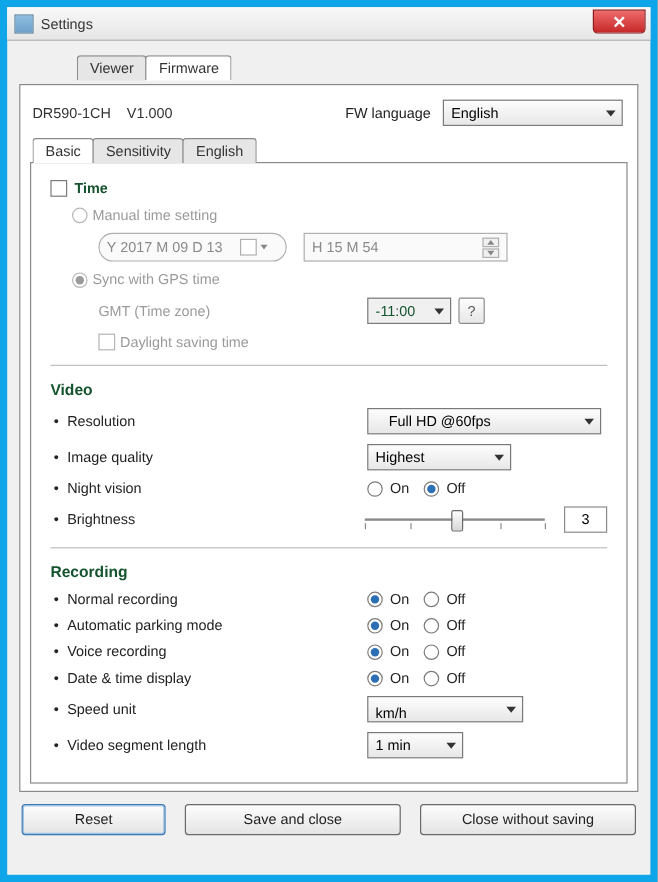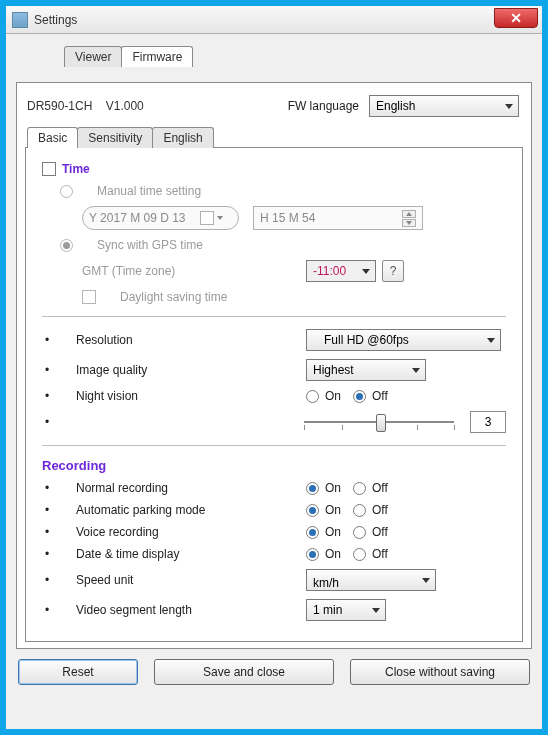--- a/index.html
+++ b/index.html
@@ -27,21 +27,21 @@
     position: absolute; right: 4px; top: 2px;
     width: 44px; height: 20px;
     background: linear-gradient(#ef6b6b,#c62828);
     border: 1px solid #8b1a1a; border-radius: 0 0 4px 4px;
     color: #fff; text-align: center; line-height: 18px;
     font-weight: bold; font-size: 14px; cursor: pointer;
   }
   
   .content { flex: 1; padding: 8px 10px; display: flex; flex-direction: column; }
   
-  .tab-strip { display: flex; margin-bottom: 16px; margin-top: 4px; margin-left: 4px; padding-left: 44px; }
+  .tab-strip { display: flex; margin-bottom: 4px; margin-top: 4px; margin-left: 4px; padding-left: 44px; }
   .tab {
     padding: 3px 10px; border: 1px solid #8a8a8a; background: #e6e6e6;
     border-bottom: none; margin-right: -1px; cursor: pointer;
     border-radius: 3px 3px 0 0; color: #333;
   }
   .tab.active { background: #fff; position: relative; z-index: 2; }
   .panel {
     border: 1px solid #8a8a8a; background: #fff; padding: 10px;
     margin-top: -1px;
   }
@@ -61,27 +61,27 @@
     border-left: 4px solid transparent; border-right: 4px solid transparent;
     border-top: 5px solid #333;
   }
   
   .subtab-strip { display: flex; margin-left: 2px;}
   .subpanel {
     border: 1px solid #8a8a8a; background: #fff; padding: 12px 16px 12px 16px;
     flex: 1; overflow: auto; margin-top: -1px;
   }
   
-  .section-title { font-weight: bold; color: #6d28d9; margin: 2px 0 8px 0; font-size: 13px;}
+  .section-title { font-weight: bold; color: #14532d; margin: 2px 0 8px 0; font-size: 13px;}
   .section-title.time { display: flex; align-items: center; gap: 6px; }
   .checkbox {
     width: 14px; height: 14px; border: 1px solid #7a7a7a; background: #fff;
     display: inline-block;
   }
-  .row { display: flex; align-items: center; margin: 4px 0 8px 0; gap: 24px; }
+  .row { display: flex; align-items: center; margin: 4px 0 8px 0; gap: 4px; }
   .row .bullet { color: #222; width: 10px; text-align: center; }
   .row .label { flex: 0 0 200px; color: #222; }
   .row .label.disabled, .disabled { color: #9b9b9b; }
   .indent { margin-left: 18px; }
   .radio {
     width: 13px; height: 13px; border: 1px solid #7a7a7a; border-radius: 50%;
     display: inline-flex; align-items: center; justify-content: center;
     background: #fff;
   }
   .radio.sel::after {
@@ -197,33 +197,34 @@
           </div>
         </div>
 
         <div class="row indent">
           <span class="radio sel disabled"></span>
           <span class="disabled">Sync with GPS time</span>
         </div>
         <div class="row" style="margin-left:40px;">
           <span class="disabled" style="flex:0 0 200px;">GMT (Time zone)</span>
           <div class="controls-col" style="justify-content:flex-start;">
-            <div class="combo" style="min-width:70px;background:#f0f0f0;color:#be185d;align-items:center;">
+            <div class="combo" style="min-width:70px;background:#f0f0f0;color:#14532d;align-items:center;">
               <span>-11:00</span>
             </div>
             <div class="qbtn">?</div>
           </div>
         </div>
         <div class="row" style="margin-left:40px;">
           <span class="checkbox" style="border-color:#b5b5b5;"></span>
           <span class="disabled">Daylight saving time</span>
         </div>
 
         <hr class="sep">
 
+        <div class="section-title">Video</div>
 
         <div class="row">
           <span class="bullet">•</span>
           <span class="label">Resolution</span>
           <div class="controls-col">
             <div class="combo" style="min-width:195px;padding-left:17px;">
               <span>Full HD @60fps</span>
             </div>
           </div>
         </div>
@@ -244,20 +245,21 @@
           <div class="controls-col">
             <span class="radio"></span>
             <span class="radio-lbl">On</span>
             <span class="radio sel"></span>
             <span class="radio-lbl">Off</span>
           </div>
         </div>
 
         <div class="row">
           <span class="bullet">•</span>
+          <span class="label">Brightness</span>
           <div class="controls-col slider-wrap">
             <div class="slider">
               <div class="track"></div>
               <div class="tick" style="left:0%"></div>
               <div class="tick" style="left:25%"></div>
               <div class="tick" style="left:50%"></div>
               <div class="tick" style="left:75%"></div>
               <div class="tick" style="left:100%"></div>
               <div class="thumb" style="left:48%"></div>
             </div>

